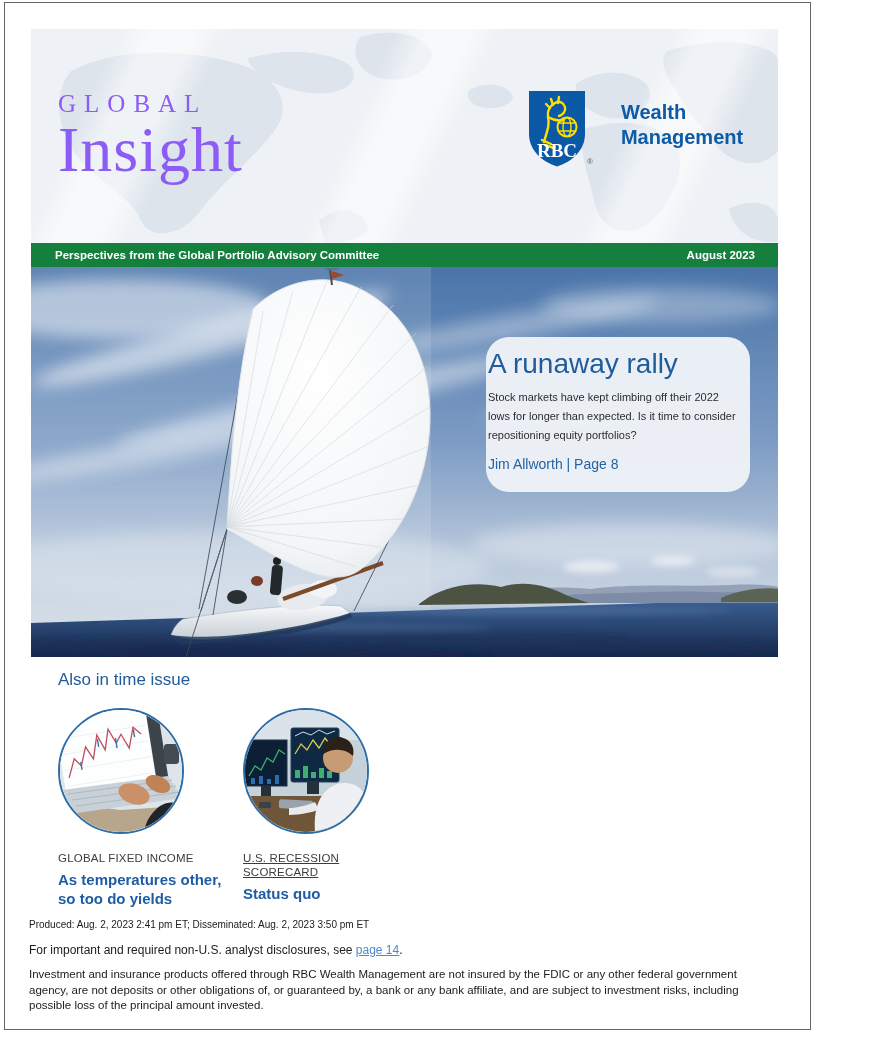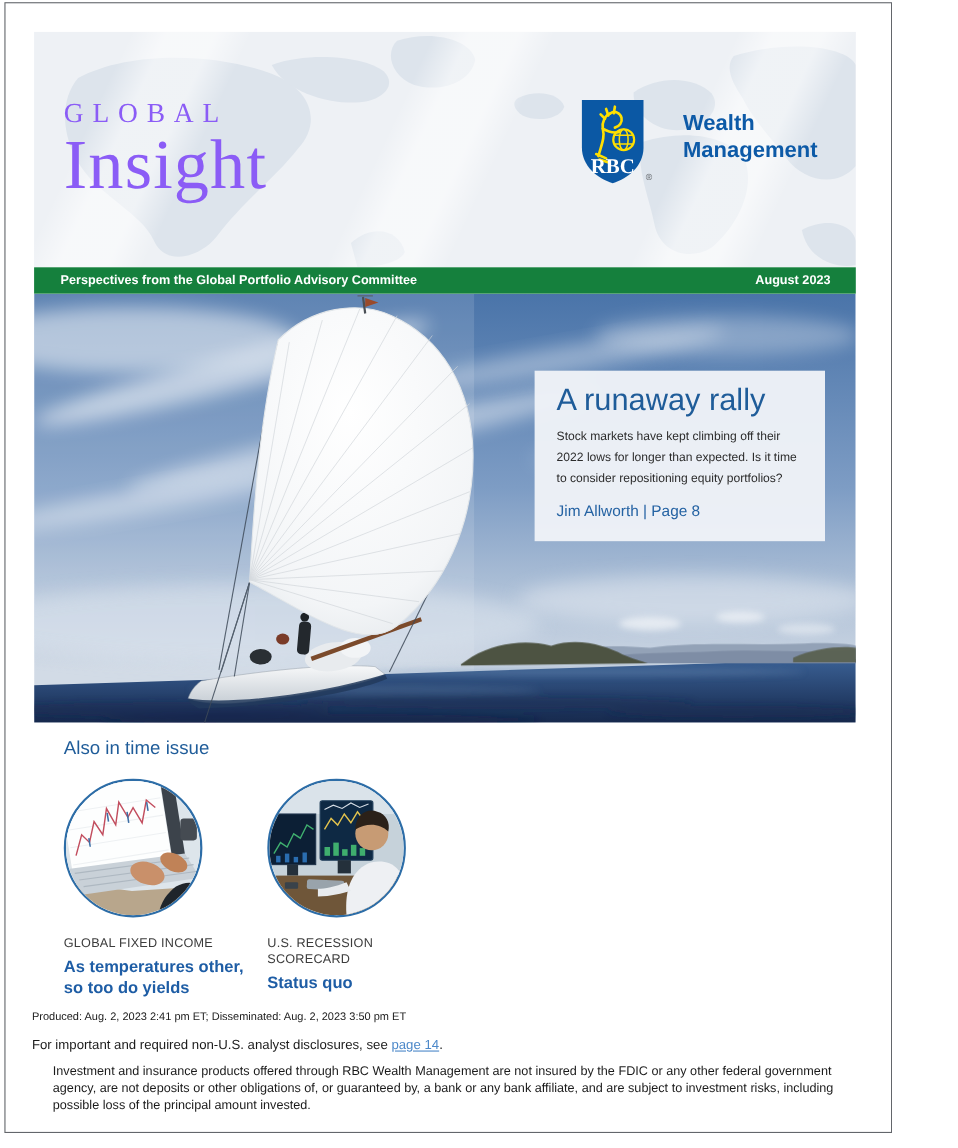--- a/index.html
+++ b/index.html
@@ -30,45 +30,45 @@
   
   .topbar{position:absolute;left:31px;top:243px;width:747px;height:24px;
         background:#15803d;color:#fff;display:flex;align-items:center;
         justify-content:space-between;box-sizing:border-box;padding:0 23px 0 24px;
         font-size:11.5px;font-weight:bold;z-index:2;}
 
   
   .hero{position:absolute;left:31px;top:267px;width:747px;height:390px;overflow:hidden;}
   .hero svg{position:absolute;left:0;top:0;}
   .article-card{position:absolute;left:455px;top:70px;width:264px;height:155px;
-        box-sizing:border-box;background:rgba(238,242,247,.97);padding:11px 14px 10px 20px;}
+        box-sizing:border-box;background:rgba(238,242,247,.97);padding:11px 14px 10px 2px;border-radius:23px;}
   .article-card .cover-title{color:#1f5c99;font-size:28px;line-height:32px;font-weight:normal;}
   .article-card .cover-summary{color:#2c2c2c;font-size:11px;line-height:19px;margin-top:8px;}
   .article-card .cover-byline{color:#2563a3;font-size:14px;margin-top:11px;}
 
   
   .issue-heading{position:absolute;left:58px;top:670px;color:#1f5c99;font-size:17px;}
   .teaser{position:absolute;top:708px;}
   .teaser.t1{left:58px;width:180px;}
   .teaser.t2{left:243px;width:150px;}
   .circle{width:122px;height:122px;border-radius:50%;border:2px solid #2d6da7;
         overflow:hidden;position:relative;}
   .circle svg{display:block;}
   .category{margin-top:17px;font-size:11.5px;line-height:14px;color:#3c3c3c;
         letter-spacing:.2px;}
-  .t2 .category{max-width:112px;}
+  .t2 .category{max-width:112px;text-decoration:underline;}
   .teaser-title{margin-top:5px;font-size:15px;line-height:19px;font-weight:bold;
         color:#1e5da5;white-space:pre-line;}
 
   
   .produced{position:absolute;left:29px;top:919px;font-size:10px;color:#1b1b1b;}
   .disclosure{position:absolute;left:29px;top:943px;font-size:12px;color:#1b1b1b;}
   .disclosure a{color:#4c88c9;text-decoration:underline;cursor:pointer;}
   .disclaimer{position:absolute;left:29px;top:967px;width:748px;
-        font-size:11.5px;line-height:15.5px;color:#1b1b1b;margin-left:19px;}
+        font-size:11.5px;line-height:15.5px;color:#1b1b1b;}
 </style>
 </head>
 <body>
 
 <div class="page">
 
   <div class="banner">
     <svg class="mapsvg" width="747" height="214" viewBox="0 0 747 214">
       <g fill="#dde4ec">
         <path d="M40,42 C88,16 168,20 216,38 C252,52 262,82 240,106 C220,132 192,152 166,186 C150,206 120,212 110,192 C102,172 80,160 58,140 C28,114 18,68 40,42 Z"></path>

